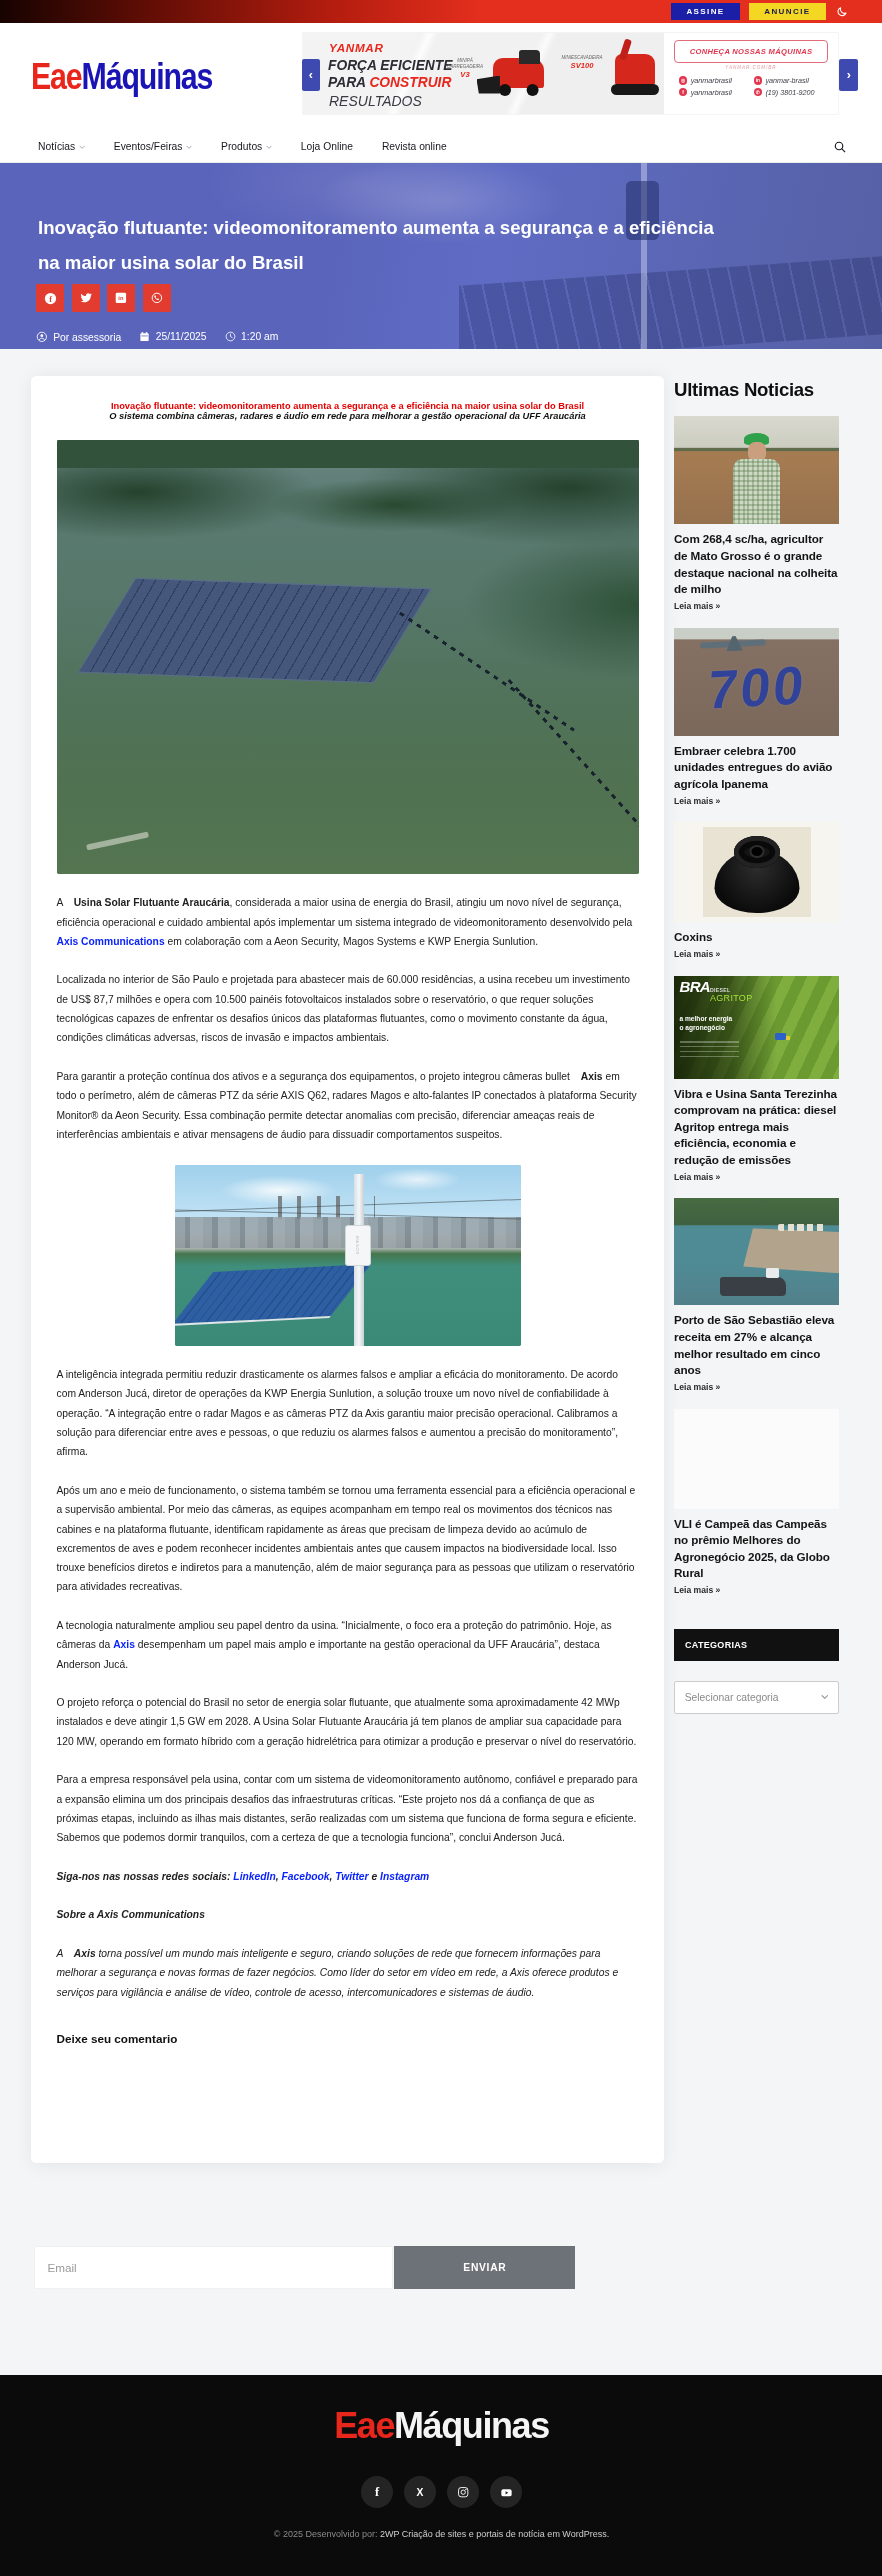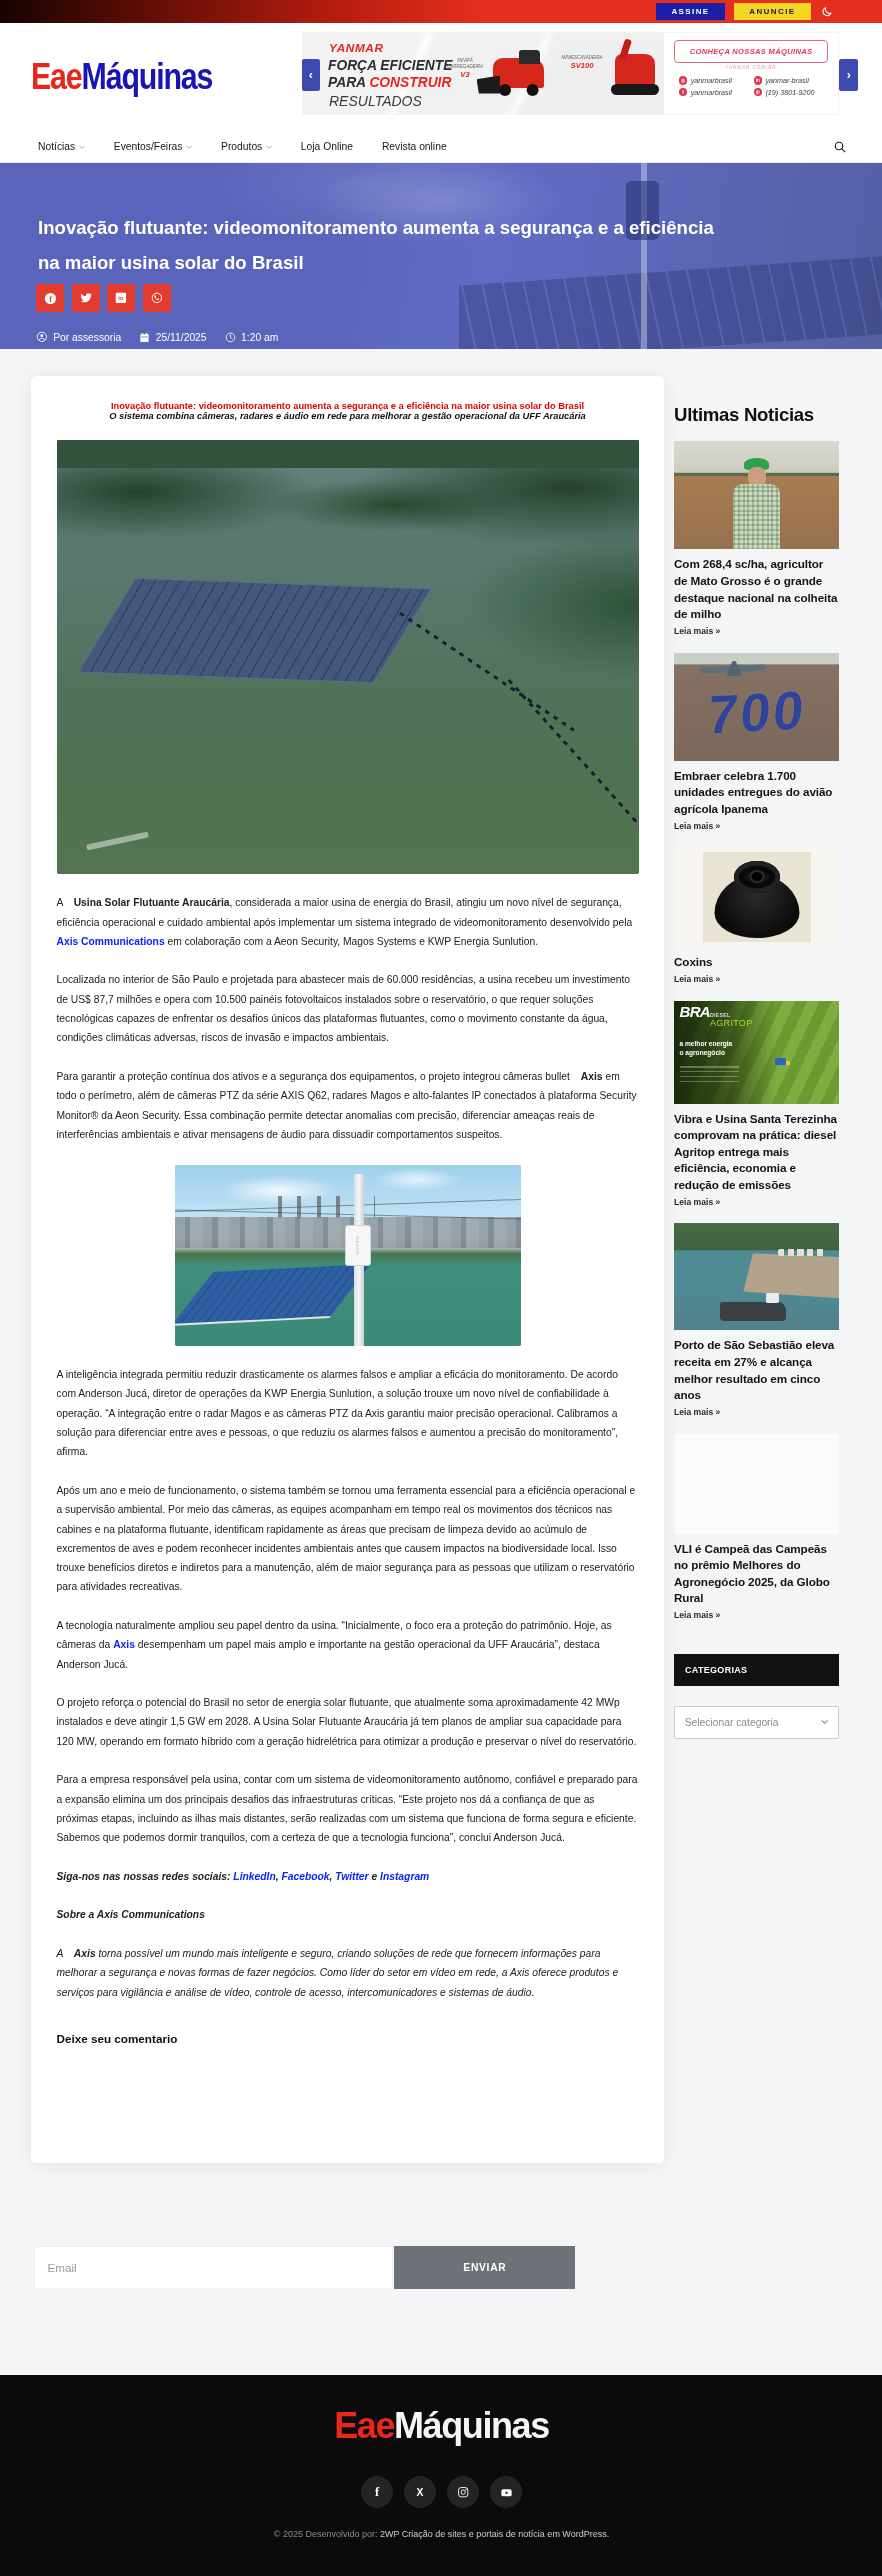--- a/index.html
+++ b/index.html
@@ -2,21 +2,21 @@
 <html lang="pt-BR" style="font-size:11px"><head>
 <meta charset="utf-8">
 <style>
   * { margin:0; padding:0; box-sizing:border-box; }
   html,body { width:883px; }
   body { font-family:"Liberation Sans", sans-serif; background:#fff; color:#1e1e1e; }
   .page { width:883px; height:2576px; position:relative; overflow:hidden; background:#fff; }
 
   
   .topbar { height:23.4px; background:linear-gradient(90deg,#170301 0%,#5e0d05 16%,#b51d0f 38%,#e52f1e 55%,#e52f1e 100%);
-    display:flex; align-items:center; justify-content:flex-end; gap:9.7px; padding-right:49px; }
+    display:flex; align-items:center; justify-content:flex-end; gap:9.7px; padding-right:34px; }
   .tb-btn { border:none; height:16.5px; padding:0 15px; font-size:8px; font-weight:700; letter-spacing:1.4px;
     font-family:"Liberation Sans",sans-serif; cursor:pointer; }
   .tb-assine { background:#1b1fa7; color:#fff; }
   .tb-anuncie { background:#f3d723; color:#1a1a4e; }
   .tb-moon { width:13.8px; height:13.8px; display:flex; align-items:center; justify-content:center; cursor:pointer; }
 
   
   header { height:108px; background:#fff; position:relative; }
   .logo { position:absolute; left:31px; top:33px; font-weight:800; font-size:37px; letter-spacing:-1.4px;
     transform:scaleX(.82); transform-origin:left center; white-space:nowrap; }
@@ -69,21 +69,21 @@
     background:radial-gradient(ellipse 179px 62px at 441px 38px, rgba(255,255,255,.16), transparent 70%),
                radial-gradient(ellipse 221px 83px at 359px 20.7px, rgba(255,255,255,.10), transparent 70%); }
   .hero-panels { position:absolute; right:0; bottom:0; width:48%; height:42%; opacity:.55; transform:skewY(-4deg);
     background:repeating-linear-gradient(78deg, rgba(25,35,90,.55) 0 18px, rgba(70,85,150,.4) 18px 20px); }
   .hero-pole { position:absolute; left:641px; top:0; width:5.5px; height:100%; background:rgba(235,238,255,.38); }
   .hero-cam { position:absolute; left:626px; top:18px; width:33px; height:59px; background:rgba(35,45,105,.55); border-radius:5.5px; }
   .hero-title { position:absolute; left:38px; top:48px; max-width:683px; color:#fff; font-size:18.6px; font-weight:700; line-height:1.85; }
   .share-row { position:absolute; left:36px; top:121px; display:flex; gap:7.6px; }
   .share-btn { width:28px; height:28px; background:#e23c31; border:none; border-radius:1.4px; display:flex; align-items:center;
     justify-content:center; cursor:pointer; color:#fff; }
-  .meta-row { position:absolute; left:36px; top:168px; display:flex; align-items:flex-end; gap:18px; color:#fff; font-size:10.3px; }
+  .meta-row { position:absolute; left:36px; top:168px; display:flex; align-items:flex-start; gap:18px; color:#fff; font-size:10.3px; }
   .meta-piece { display:flex; align-items:center; gap:5.5px; }
 
   
   .main-wrap { height:2026px; background:#f4f5f6; position:relative; }
   .card { position:absolute; left:31px; top:27px; width:633px; height:1787px; background:#fff; border-radius:5.5px;
     box-shadow:0 1.4px 19.3px rgba(0,0,0,.07); padding:25px 25.5px 0 25.5px; overflow:hidden; }
   .a-title { text-align:center; color:#e40000; font-weight:700; font-size:9.3px; }
   .a-sub { text-align:center; font-weight:700; font-style:italic; font-size:9.3px; color:#111; }
   .a-p { font-size:10.3px; line-height:19.3px; margin-top:19.3px; color:#212121; }
   .a-p b { font-weight:700;margin-left:8px; }
@@ -123,21 +123,21 @@
     background:repeating-linear-gradient(90deg,#2e5fa3 0 6.9px,#244f8e 6.9px 8.3px),
                repeating-linear-gradient(0deg,rgba(255,255,255,.3) 0 0.7px,transparent 0.7px 5.5px);
     transform:skewX(-38deg) skewY(-3deg); }
   .img2-pole { position:absolute; left:52%; top:5%; bottom:0; width:9.7px;
     background:linear-gradient(90deg,#d8dee2,#f5f8fa 50%,#c8ced2); }
   .img2-radar { position:absolute; left:49.2%; top:33%; width:26px; height:41px; background:#f4f6f7;
     border:0.7px solid #d0d5d8; border-radius:2.8px; display:flex; align-items:center; justify-content:center; }
   .img2-radar span { font-size:4.1px; color:#b3b9bd; transform:rotate(90deg); letter-spacing:0.7px; }
 
   
-  .sidebar { position:absolute; left:674px; top:30px; width:165px;margin-top:25px; }
+  .sidebar { position:absolute; left:674px; top:30px; width:165px; }
   .sb-heading { font-size:18.6px; font-weight:800; color:#0f0f0f; letter-spacing:-0.3px; }
   .news-item { margin-top:16.5px; cursor:pointer; }
   .news-item:first-of-type { margin-top:15px; }
   .news-title { font-size:11.7px; font-weight:700; line-height:1.42; color:#141414; margin-top:6.9px; letter-spacing:-0.1px; }
   .read-more { font-size:8.6px; font-weight:700; color:#2a2a2a; margin-top:3.4px; }
   .news-img { width:100%; height:108px; position:relative; overflow:hidden; }
 
   .img-farmer { background:linear-gradient(180deg,#d9d9d0 0%,#cccdc0 29%,#5f6b4c 30%,#5f6b4c 32%,#a67c52 33%,#96714e 100%); }
   .farmer-cap { position:absolute; left:50%; top:16.5px; width:25px; height:11.7px; margin-left:-12.4px; background:#2ea14a;
     border-radius:50% 50% 22% 22%; }

